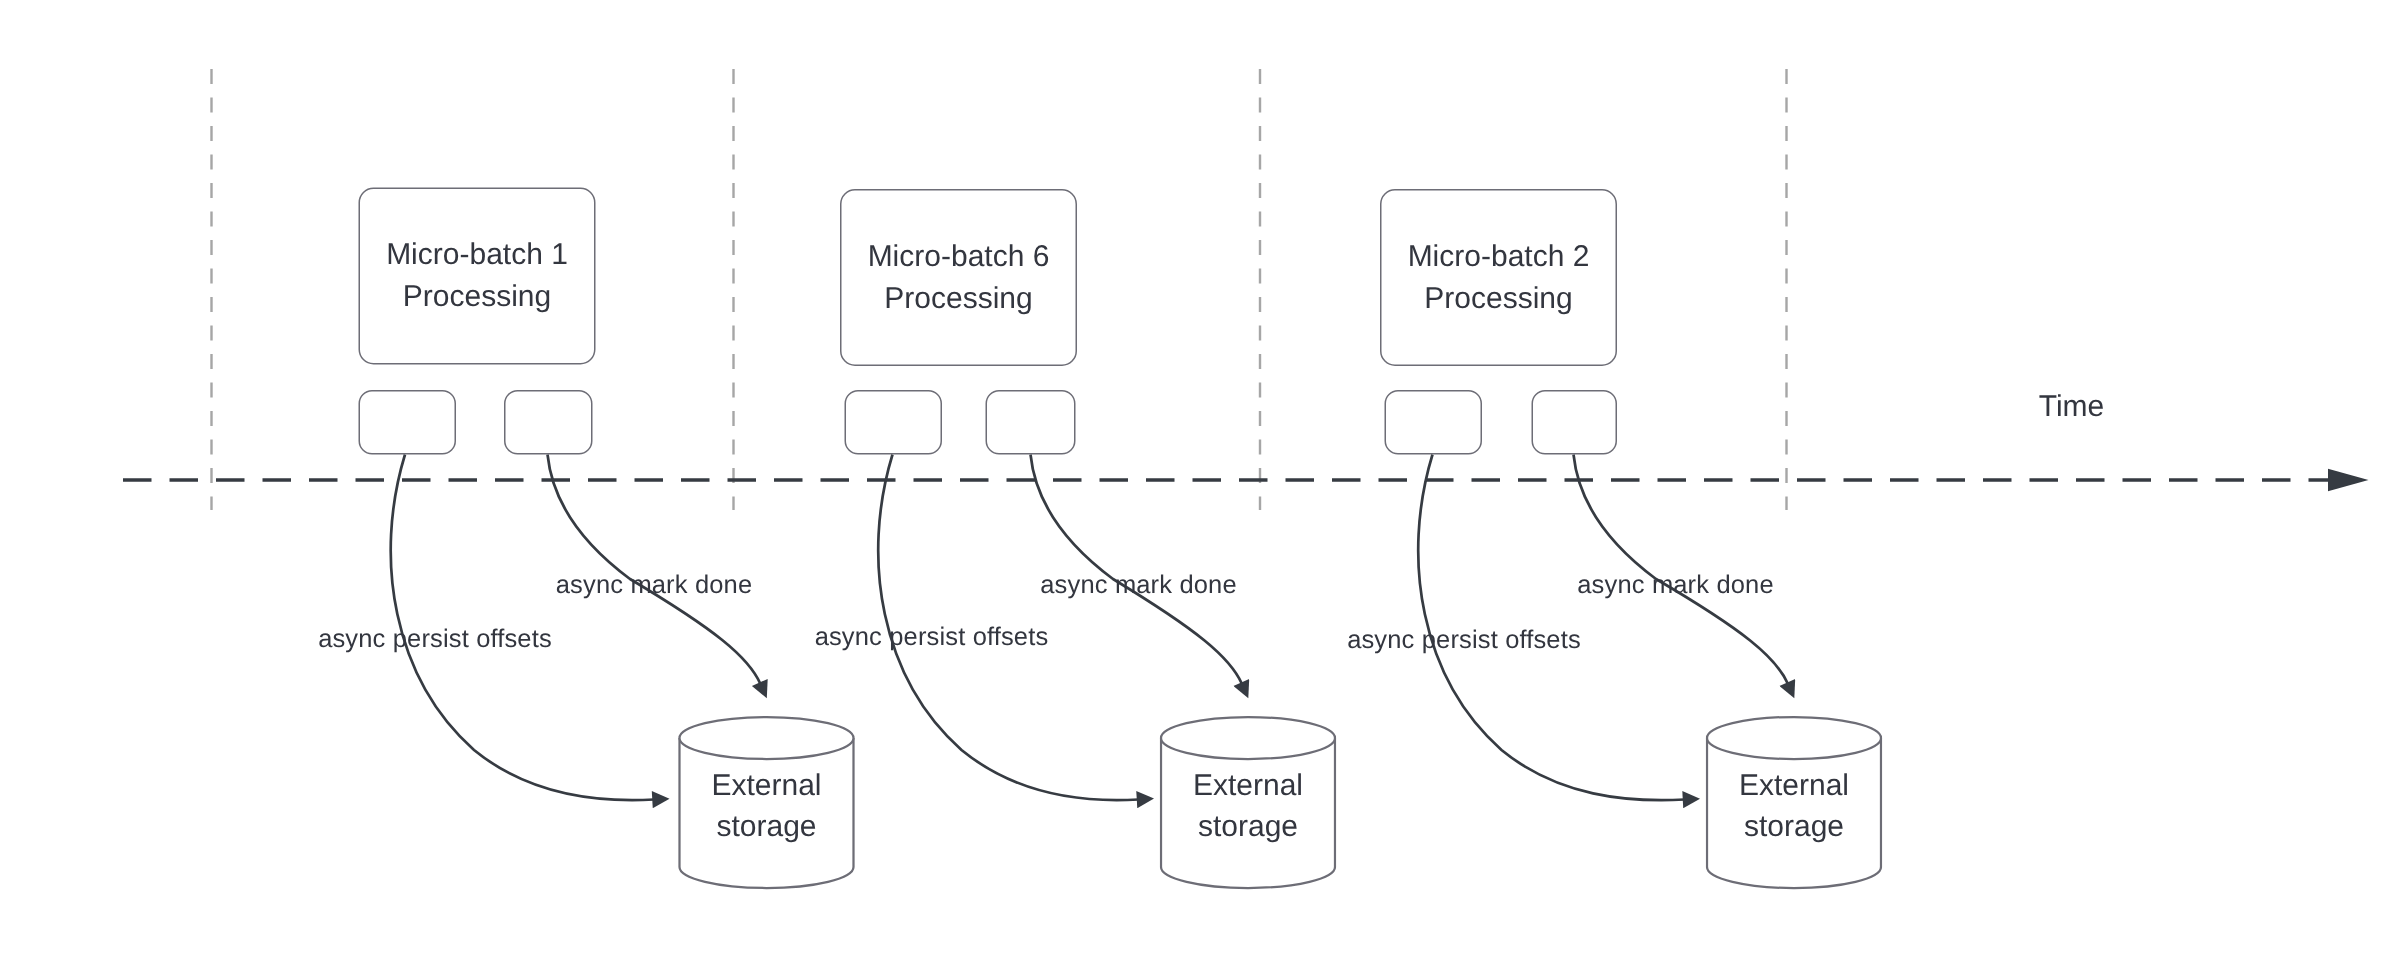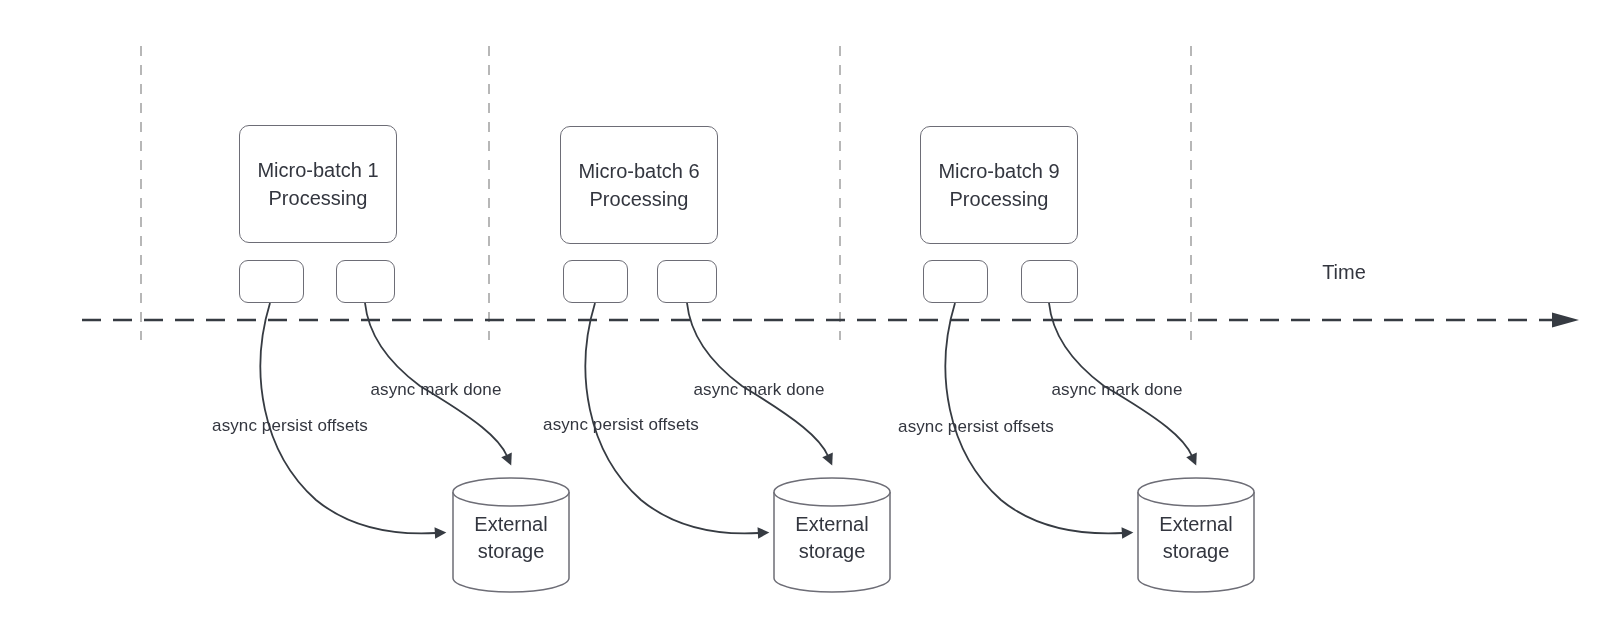--- a/index.html
+++ b/index.html
@@ -78,21 +78,21 @@
 
   <div class="proc-box" style="left:239px;top:125px;">
     <span>Micro-batch 1</span>
     <span>Processing</span>
   </div>
   <div class="proc-box" style="left:560px;top:126px;">
     <span>Micro-batch 6</span>
     <span>Processing</span>
   </div>
   <div class="proc-box" style="left:920px;top:126px;">
-    <span>Micro-batch 9</span>
+    <span>Micro-batch 2</span>
     <span>Processing</span>
   </div>
 
   <div class="mini" style="left:239px;width:65px;"></div>
   <div class="mini" style="left:336px;width:59px;"></div>
   <div class="mini" style="left:563px;width:65px;"></div>
   <div class="mini" style="left:657px;width:60px;"></div>
   <div class="mini" style="left:923px;width:65px;"></div>
   <div class="mini" style="left:1021px;width:57px;"></div>
 
@@ -118,15 +118,15 @@
     <div class="cyl-label">External storage</div>
   </div>
   <div class="cyl" style="left:1137px;top:477px;">
     <svg class="shape" width="118" height="118" viewBox="0 0 118 118">
       <path class="cyl-stroke" d="M1 15 L1 101 A58 14 0 0 0 117 101 L117 15"></path>
       <ellipse class="cyl-stroke" cx="59" cy="15" rx="58" ry="14"></ellipse>
     </svg>
     <div class="cyl-label">External storage</div>
   </div>
 
-  <div class="time-label" style="left:1344px;top:272px;text-align:center;">Time</div>
+  <div class="time-label" style="left:1381px;top:272px;text-align:center;">Time</div>
 
 </div>
 
 </body></html>

